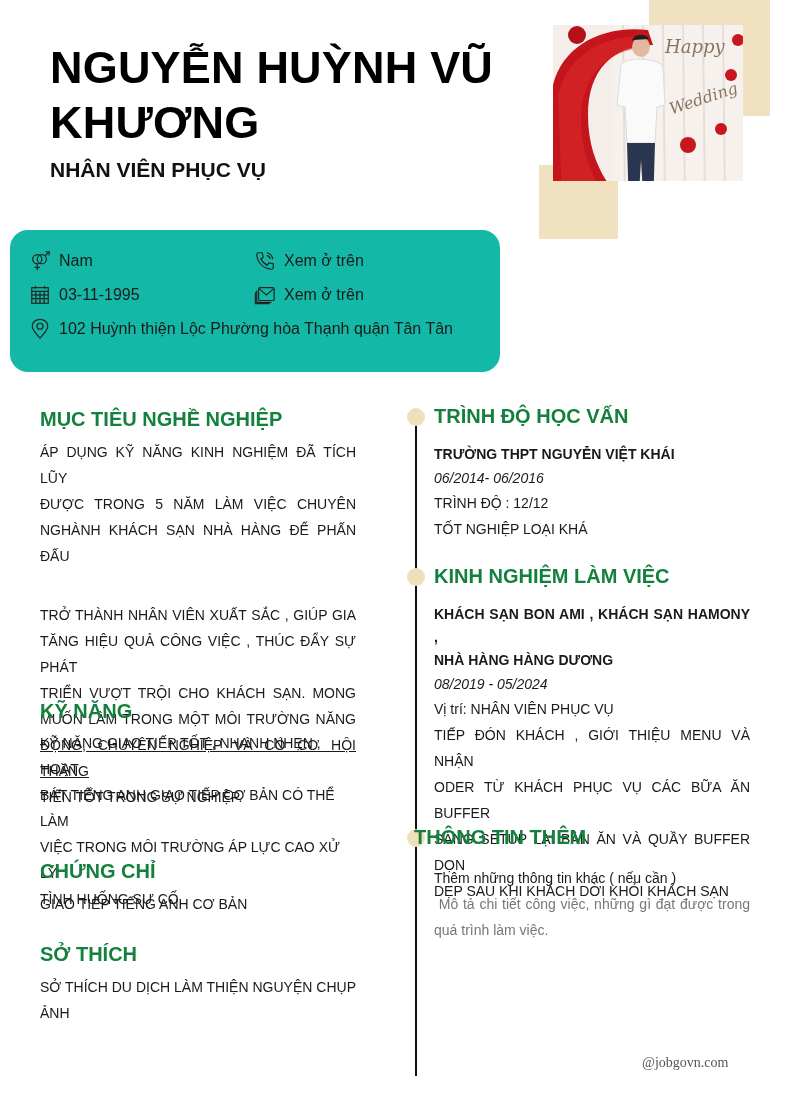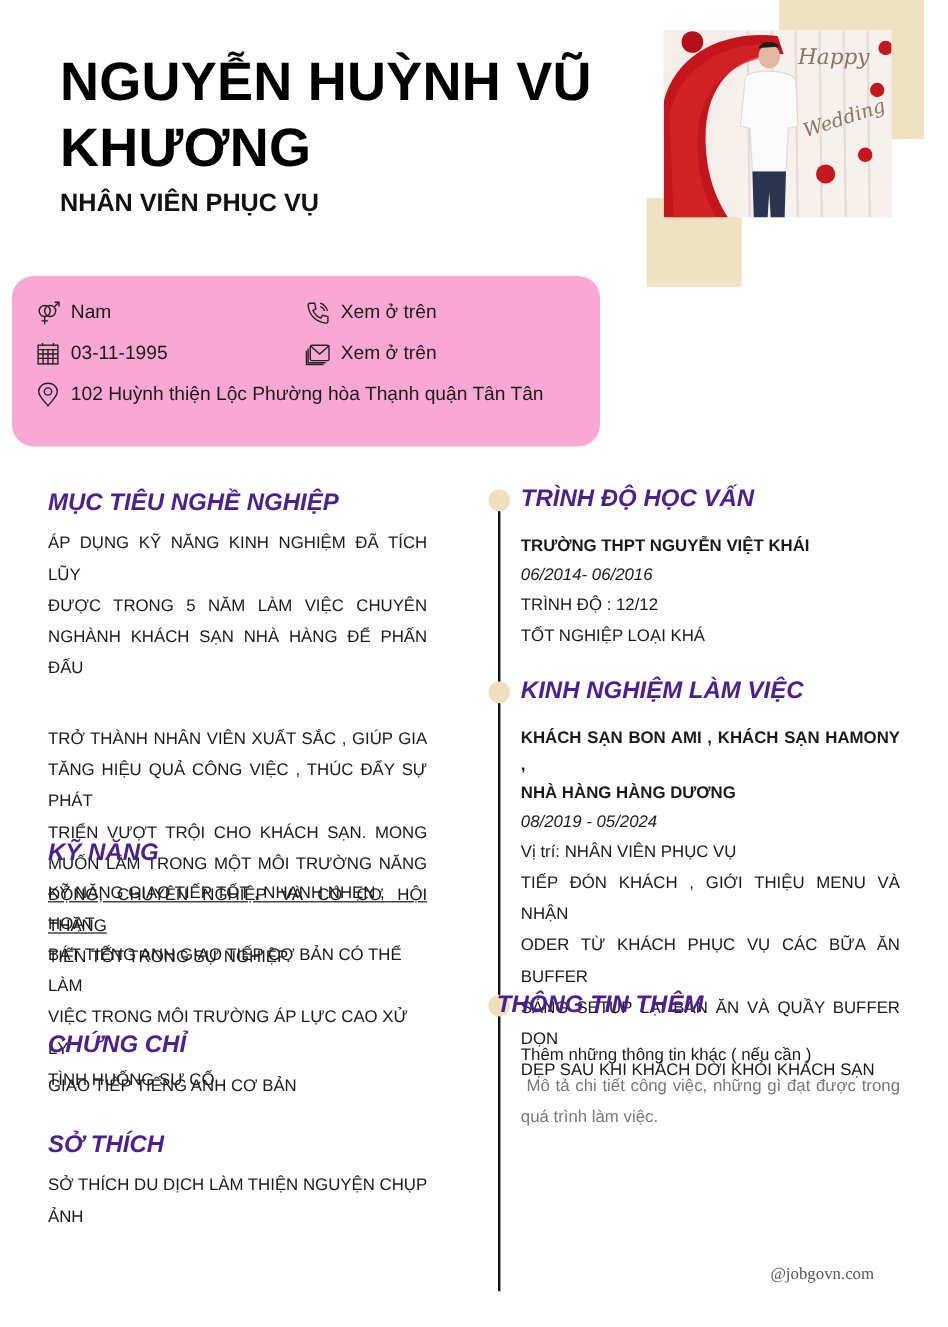--- a/index.html
+++ b/index.html
@@ -7,26 +7,26 @@
   body { position: relative; font-family: "Liberation Sans", "DejaVu Sans", sans-serif; color: #111; }
 
   .name { position: absolute; left: 50px; top: 40px; width: 470px; font-size: 45px; font-weight: bold; line-height: 55px; color: #000; letter-spacing: 0.2px; }
   .job-title { position: absolute; left: 50px; top: 158px; font-size: 21px; font-weight: bold; color: #111; }
 
   .photo-deco-top { position: absolute; left: 649px; top: 0; width: 121px; height: 116px; background: #f0e2c0; }
   .photo-deco-bottom { position: absolute; left: 539px; top: 165px; width: 79px; height: 74px; background: #f0e2c0; }
   .photo { position: absolute; left: 553px; top: 25px; width: 190px; height: 156px; overflow: hidden; background: #f3ece8; }
   .photo svg { display: block; }
 
-  .info-box { position: absolute; left: 10px; top: 230px; width: 490px; height: 142px; background: #f9a8d4; border-radius: 18px; }
+  .info-box { position: absolute; left: 10px; top: 230px; width: 490px; height: 142px; background: #14b8a6; border-radius: 18px; }
   .info-item { position: absolute; display: flex; align-items: center; font-size: 16px; color: #1a1a1a; }
   .info-item .ic { width: 22px; height: 22px; margin-right: 8px; display: inline-flex; align-items: center; justify-content: center; }
   .info-item .ic svg { width: 22px; height: 22px; }
 
-  .section-title { position: absolute; font-size: 20px; font-weight: bold; color: #4c1d95; font-style: italic; }
+  .section-title { position: absolute; font-size: 20px; font-weight: bold; color: #15803d; }
   .body-text { position: absolute; font-size: 14px; line-height: 26px; color: #1a1a1a; text-transform: none; }
   .justify { text-align: justify; }
 
   .timeline { position: absolute; left: 415px; top: 418px; width: 1.5px; height: 658px; background: #111; }
   .dot { position: absolute; width: 18px; height: 18px; border-radius: 50%; background: #efe0bb; left: 407px; }
 
   .sub-bold { font-weight: bold; font-size: 14px; line-height: 23px; }
   .italic { font-style: italic; font-size: 14px; line-height: 24px; }
   .gray { color: #777; }
 

